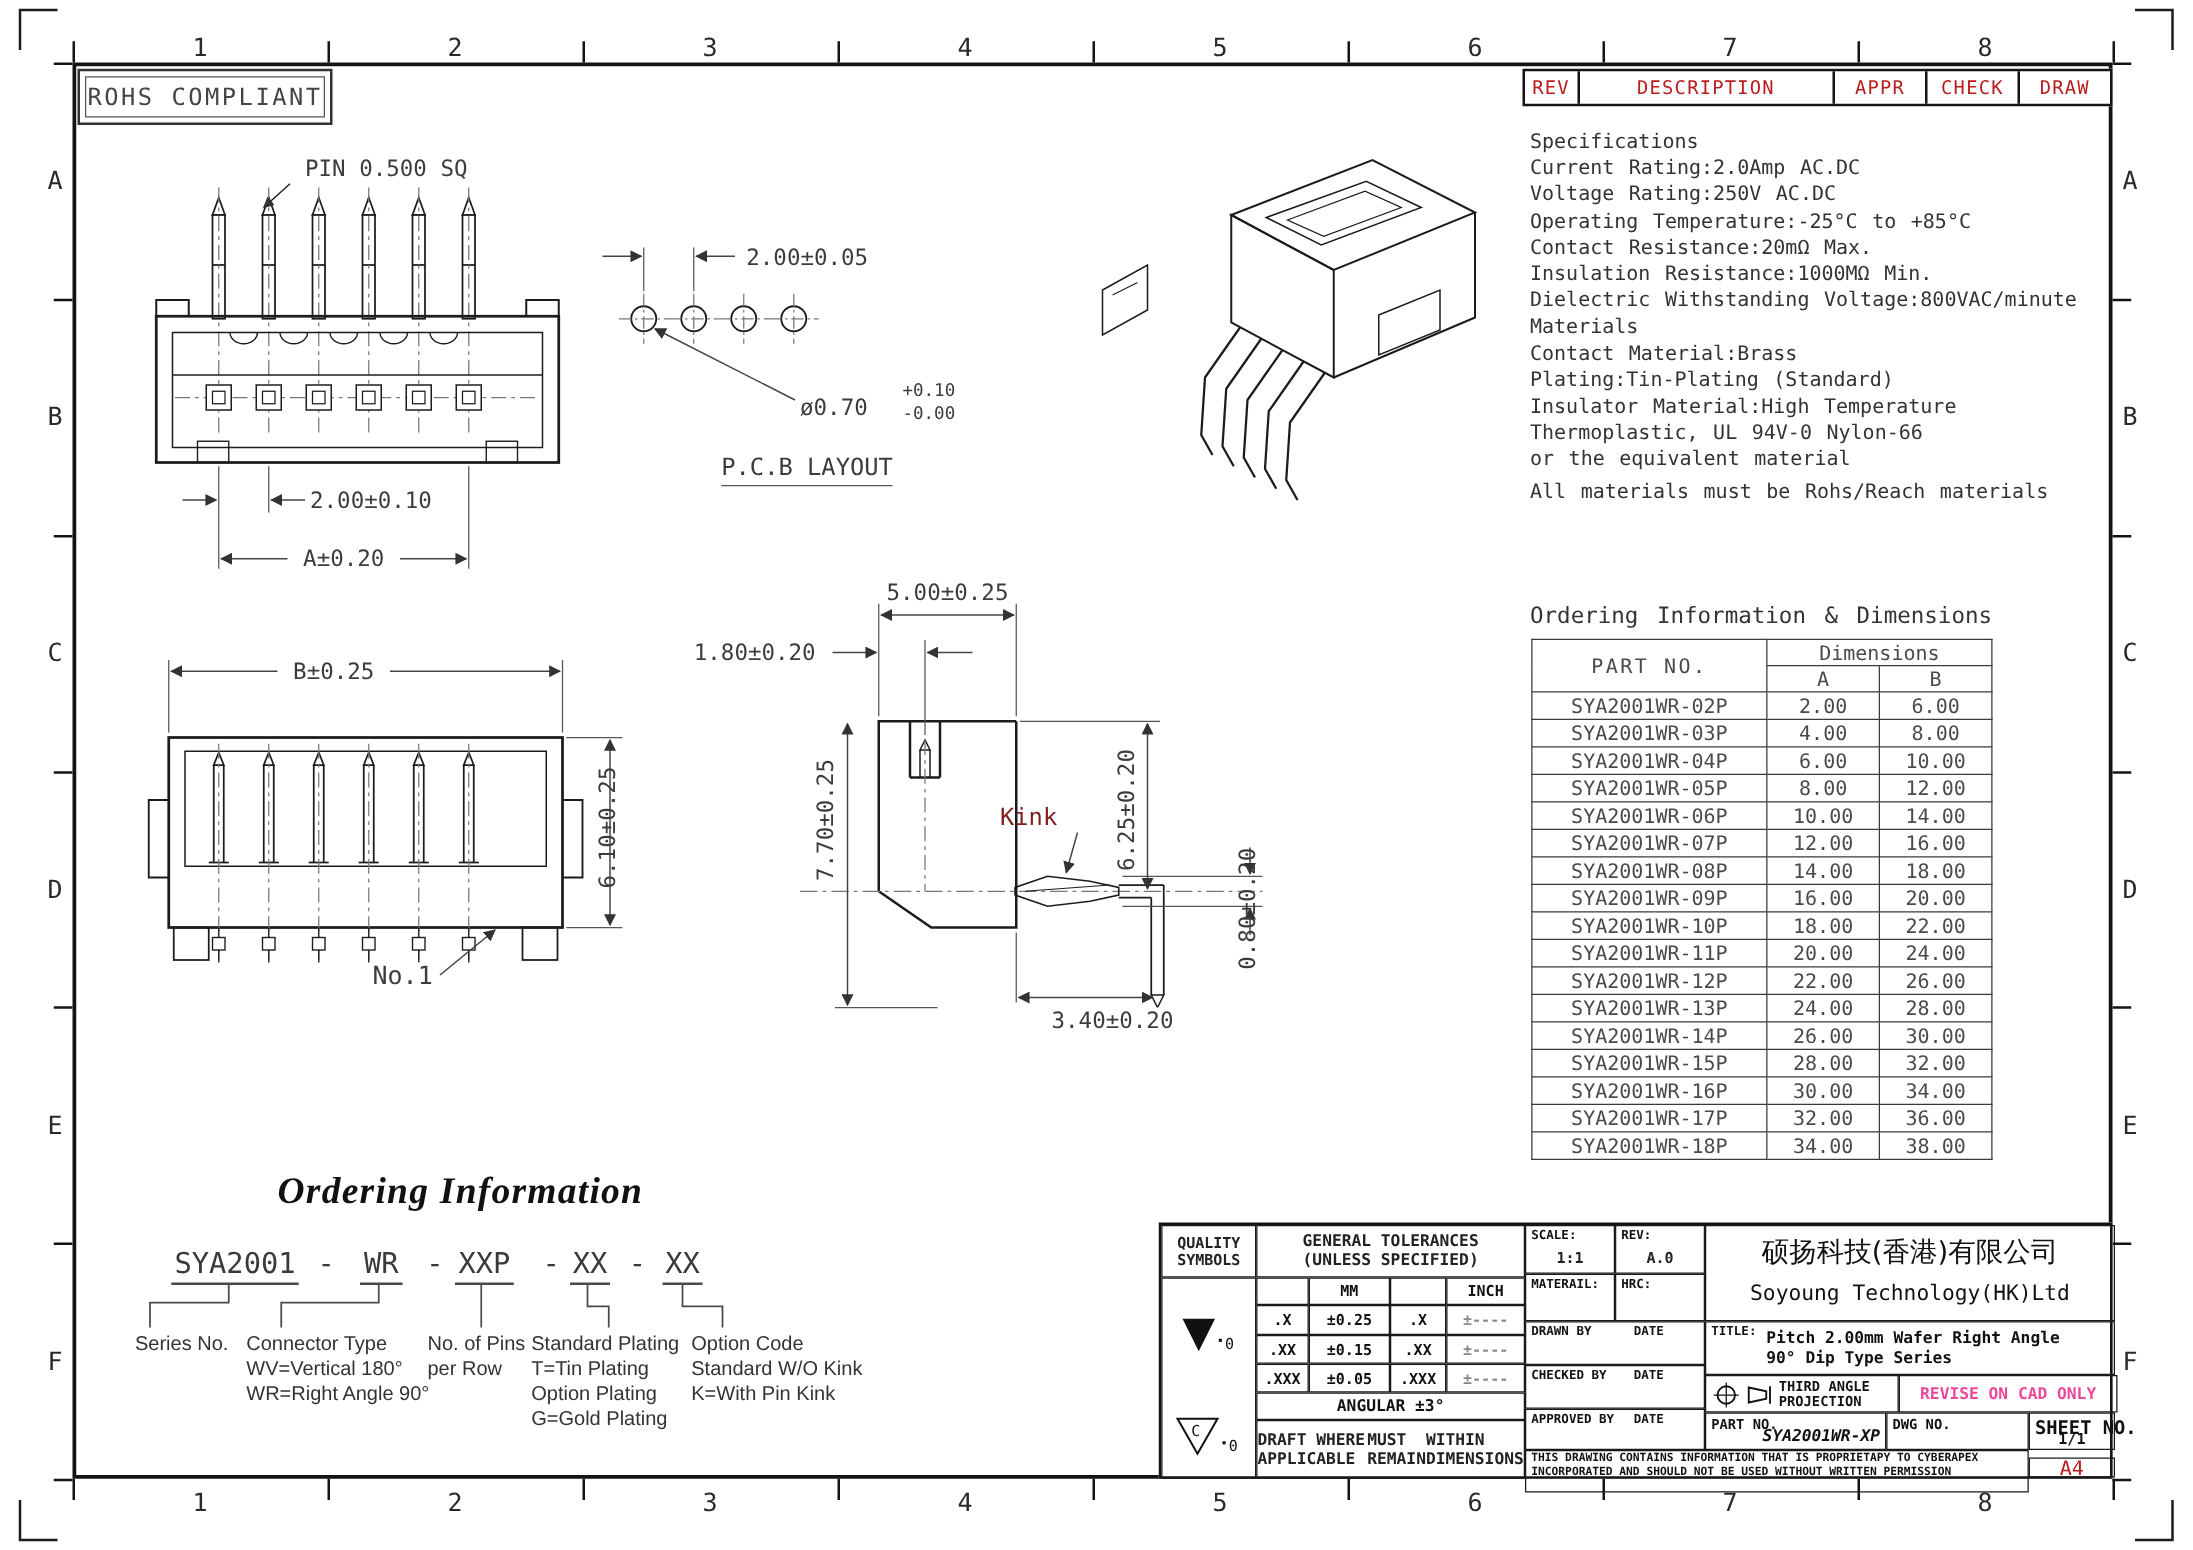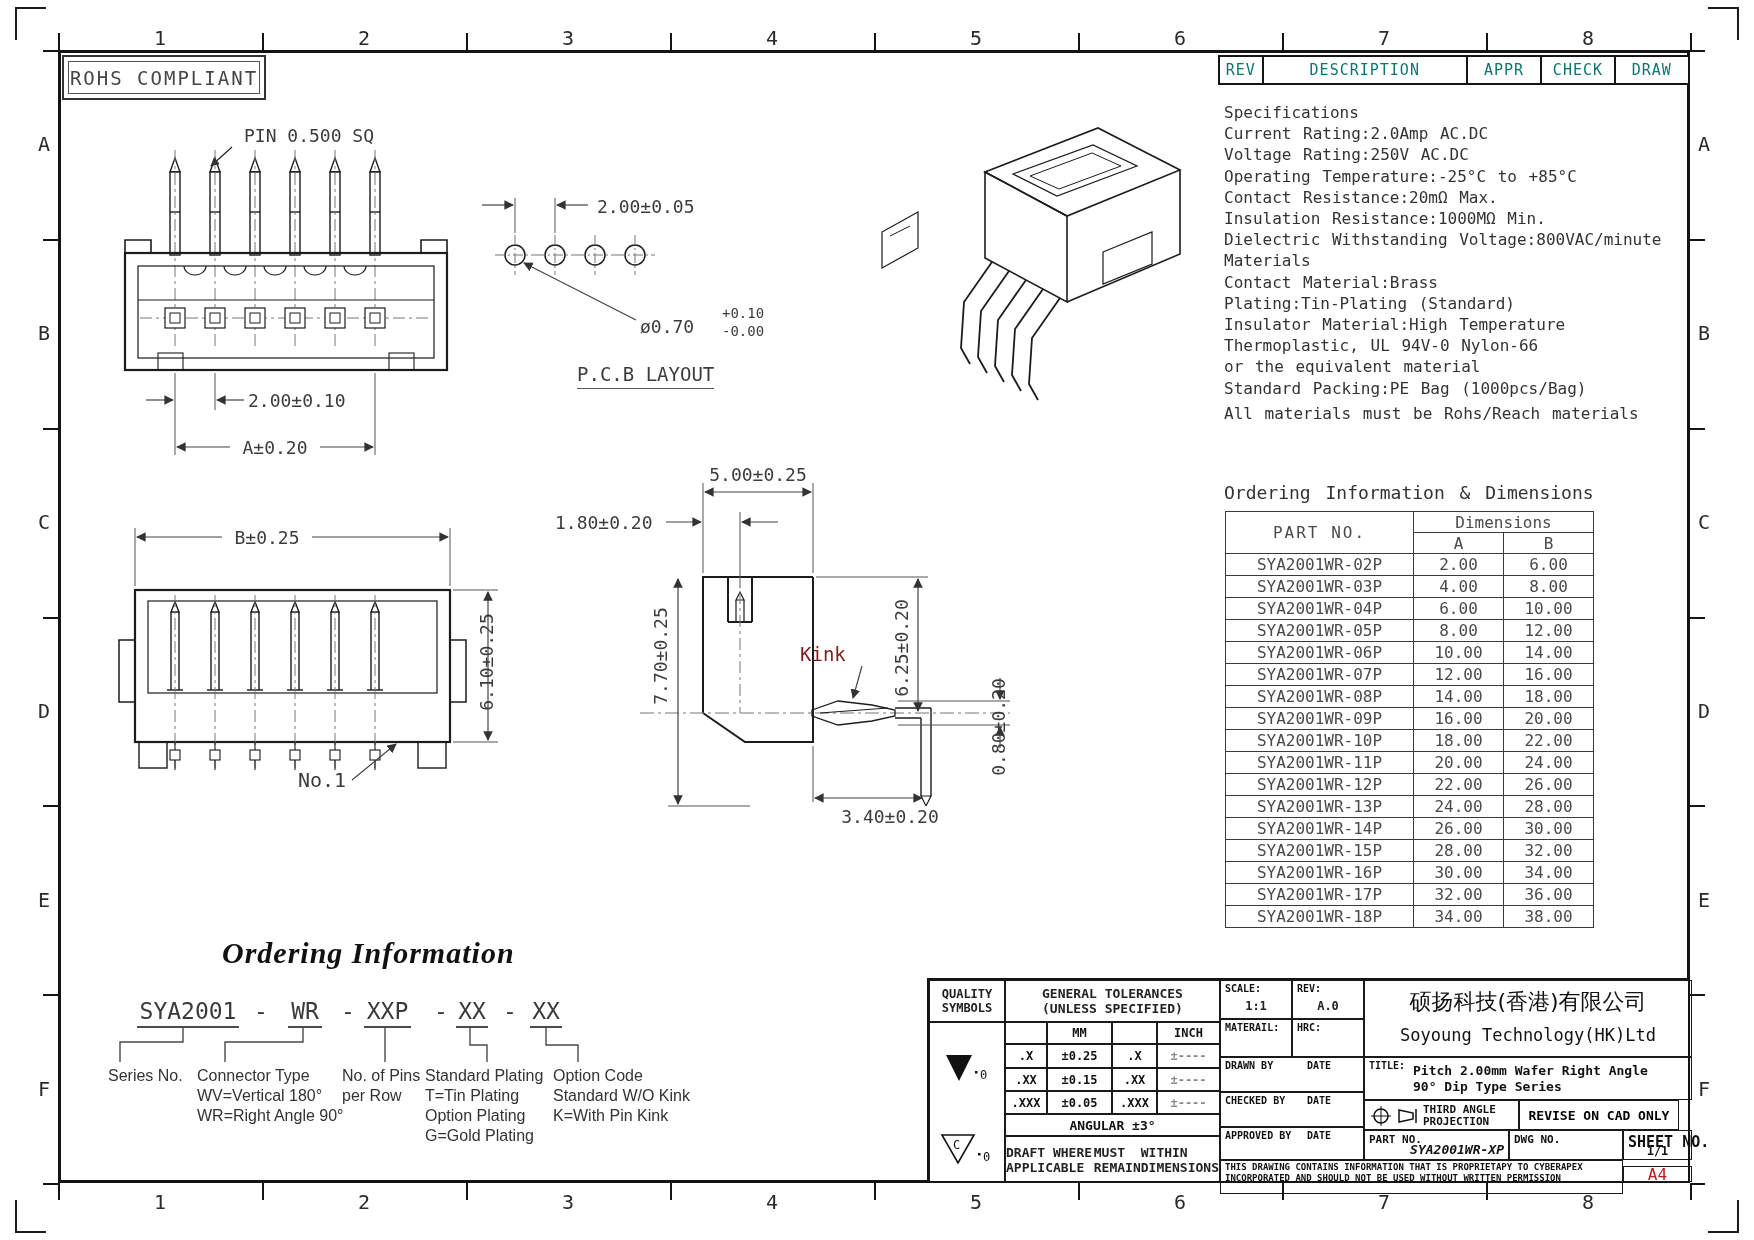--- a/index.html
+++ b/index.html
@@ -14,21 +14,21 @@
   
   #rohs{position:absolute;left:62px;top:55px;width:204px;height:45px;border:2px solid #333;
         box-sizing:border-box;z-index:3;}
   #rohs .in{position:absolute;left:4px;top:4px;right:4px;bottom:4px;border:1.5px solid #555;
         display:flex;align-items:center;justify-content:center;
         font:19px "DejaVu Sans Mono",monospace;letter-spacing:2px;color:#454545;}
   
   #revbar{position:absolute;left:1218px;top:55px;width:472px;height:30px;border:2px solid #141414;
         box-sizing:border-box;display:flex;z-index:3;background:#fff;}
   #revbar div{border-right:2px solid #141414;box-sizing:border-box;display:flex;align-items:center;
-        justify-content:center;font:15px "DejaVu Sans Mono",monospace;letter-spacing:1px;color:#0f766e;}
+        justify-content:center;font:15px "DejaVu Sans Mono",monospace;letter-spacing:1px;color:#b91c1c;}
   #revbar div:last-child{border-right:none;}
   
   #specs{position:absolute;left:1224px;top:102px;width:470px;z-index:3;
         font:16px "DejaVu Sans Mono",monospace;color:#333;line-height:21.2px;word-spacing:2px;white-space:nowrap;}
   #specs .spec-line:last-child{margin-top:4px;}
   
   #tbl-title{position:absolute;left:1224px;top:482px;font:18px "DejaVu Sans Mono",monospace;
         color:#333;word-spacing:4px;z-index:3;}
   table.parts{position:absolute;left:1225px;top:511px;width:369px;border-collapse:collapse;
         table-layout:fixed;font:16px "DejaVu Sans Mono",monospace;color:#4a4a4a;z-index:3;background:#fff;}
@@ -275,21 +275,20 @@
         <div class="spec-line">Operating Temperature:-25°C to +85°C</div>
         <div class="spec-line">Contact Resistance:20mΩ Max.</div>
         <div class="spec-line">Insulation Resistance:1000MΩ Min.</div>
         <div class="spec-line">Dielectric Withstanding Voltage:800VAC/minute</div>
         <div class="spec-line">Materials</div>
         <div class="spec-line">Contact Material:Brass</div>
         <div class="spec-line">Plating:Tin-Plating (Standard)</div>
         <div class="spec-line">Insulator Material:High Temperature</div>
         <div class="spec-line">Thermoplastic, UL 94V-0 Nylon-66</div>
         <div class="spec-line">or the equivalent material</div>
-        <div class="spec-line">Standard Packing:PE Bag (1000pcs/Bag)</div>
         <div class="spec-line">All materials must be Rohs/Reach materials</div>
       </div>
   </div>
 
   <div id="tbl-title">Ordering Information &amp; Dimensions</div>
   <table class="parts">
     <thead>
       <tr>
         <th rowspan="2" style="width:187px;letter-spacing:2px">PART NO.</th>
         <th colspan="2">Dimensions</th>
@@ -539,21 +538,21 @@
         <line x1="2" y1="13" x2="22" y2="13" stroke="#111" stroke-width="1"></line>
         <line x1="12" y1="3" x2="12" y2="23" stroke="#111" stroke-width="1"></line>
         <polygon points="30,7 44,10 44,16 30,19" stroke="#111" fill="none" stroke-width="1.5"></polygon>
         <line x1="47" y1="6" x2="47" y2="20" stroke="#111" stroke-width="1.5"></line>
       </svg>
       <div style="position:absolute;left:58px;top:3px;font:bold 11px 'DejaVu Sans Mono',monospace;line-height:12px;color:#111">
         <div>THIRD ANGLE</div>
         <div>PROJECTION</div>
       </div>
     </div>
-    <div class="c ctr" style="left:590px;top:120px;width:160px;height:30px;font:bold 13px 'DejaVu Sans Mono',monospace;color:#000000">REVISE ON CAD ONLY</div>
+    <div class="c ctr" style="left:590px;top:120px;width:175px;height:30px;font:bold 13px 'DejaVu Sans Mono',monospace;color:#ec4899">REVISE ON CAD ONLY</div>
     <div class="c" style="left:435px;top:150px;width:145px;height:30px">
       <span class="lbl" style="font-size:11px">PART NO.</span>
       <div style="position:absolute;right:4px;bottom:2px;font:italic bold 13px 'DejaVu Sans Mono',monospace;color:#111">SYA2001WR-XP</div>
     </div>
     <div class="c" style="left:580px;top:150px;width:114px;height:30px">
       <span class="lbl" style="font-size:11px">DWG NO.</span>
     </div>
     <div class="c" style="left:694px;top:150px;width:69px;height:30px">
       <span class="lbl" style="font-size:15px">SHEET NO.</span>
       <div style="position:absolute;left:0;top:13px;width:100%;text-align:center;font:bold 12px 'DejaVu Sans Mono',monospace;color:#111">1/1</div>

